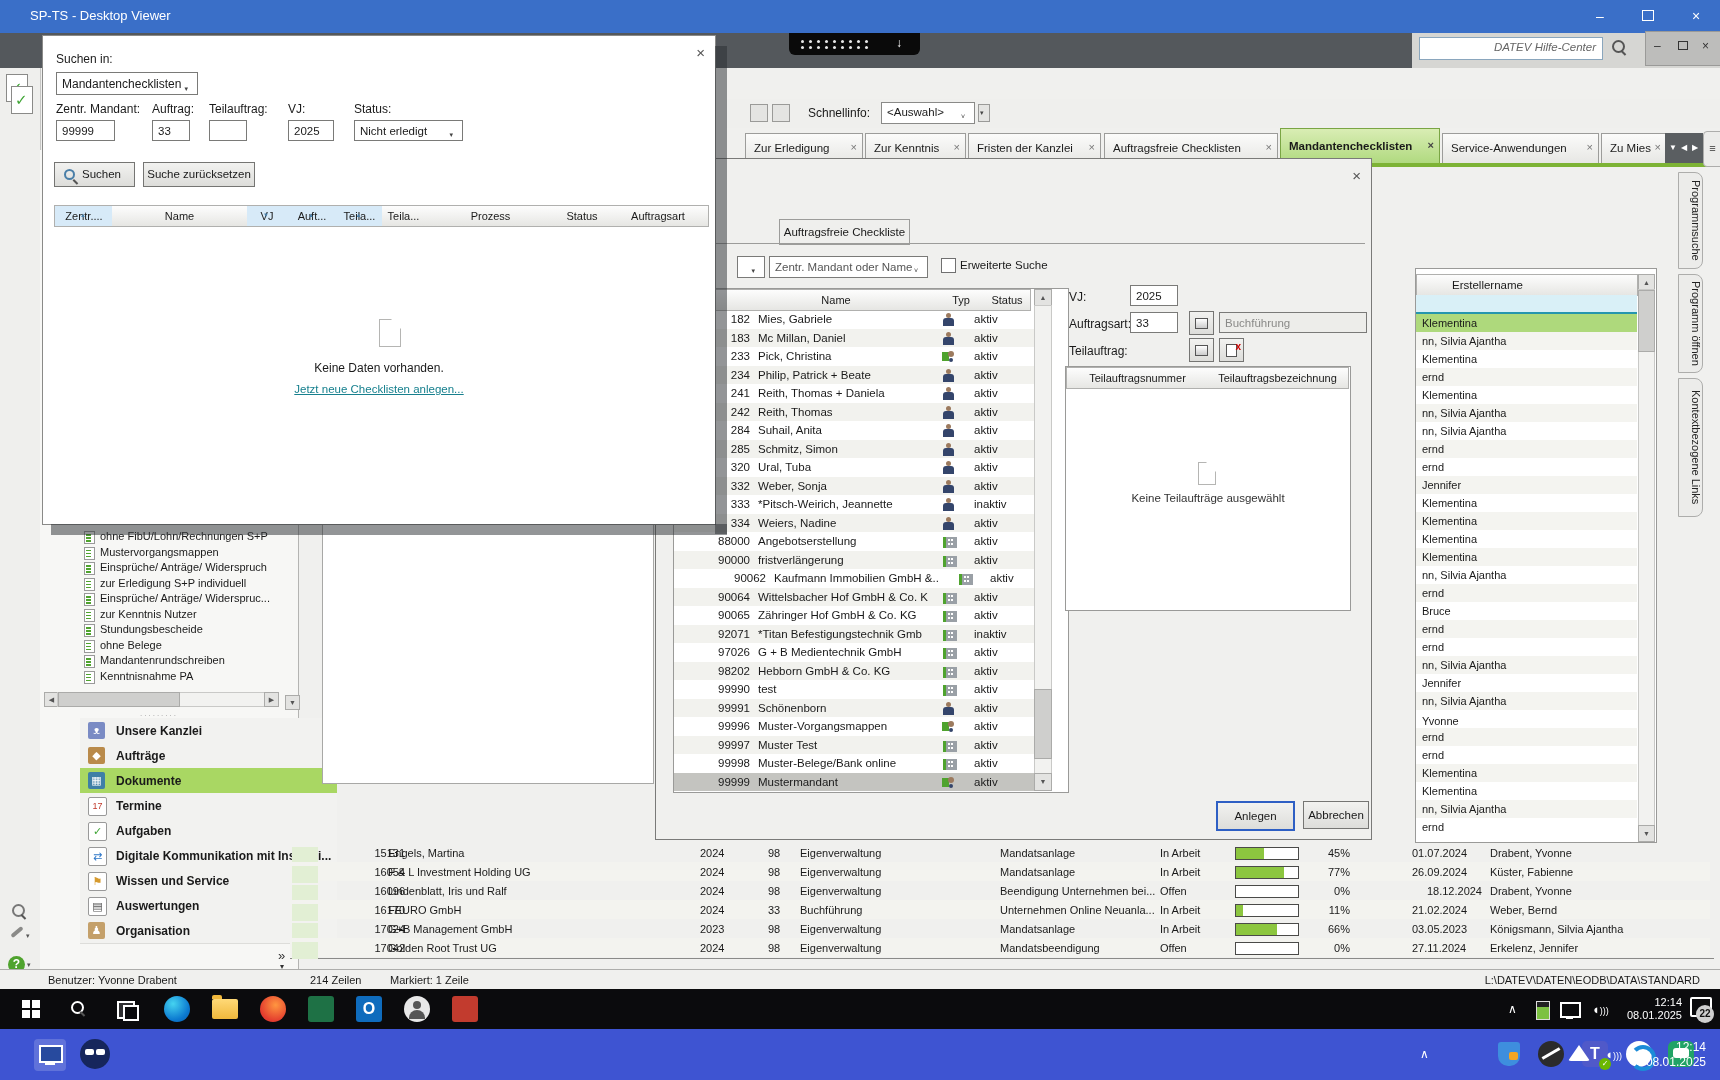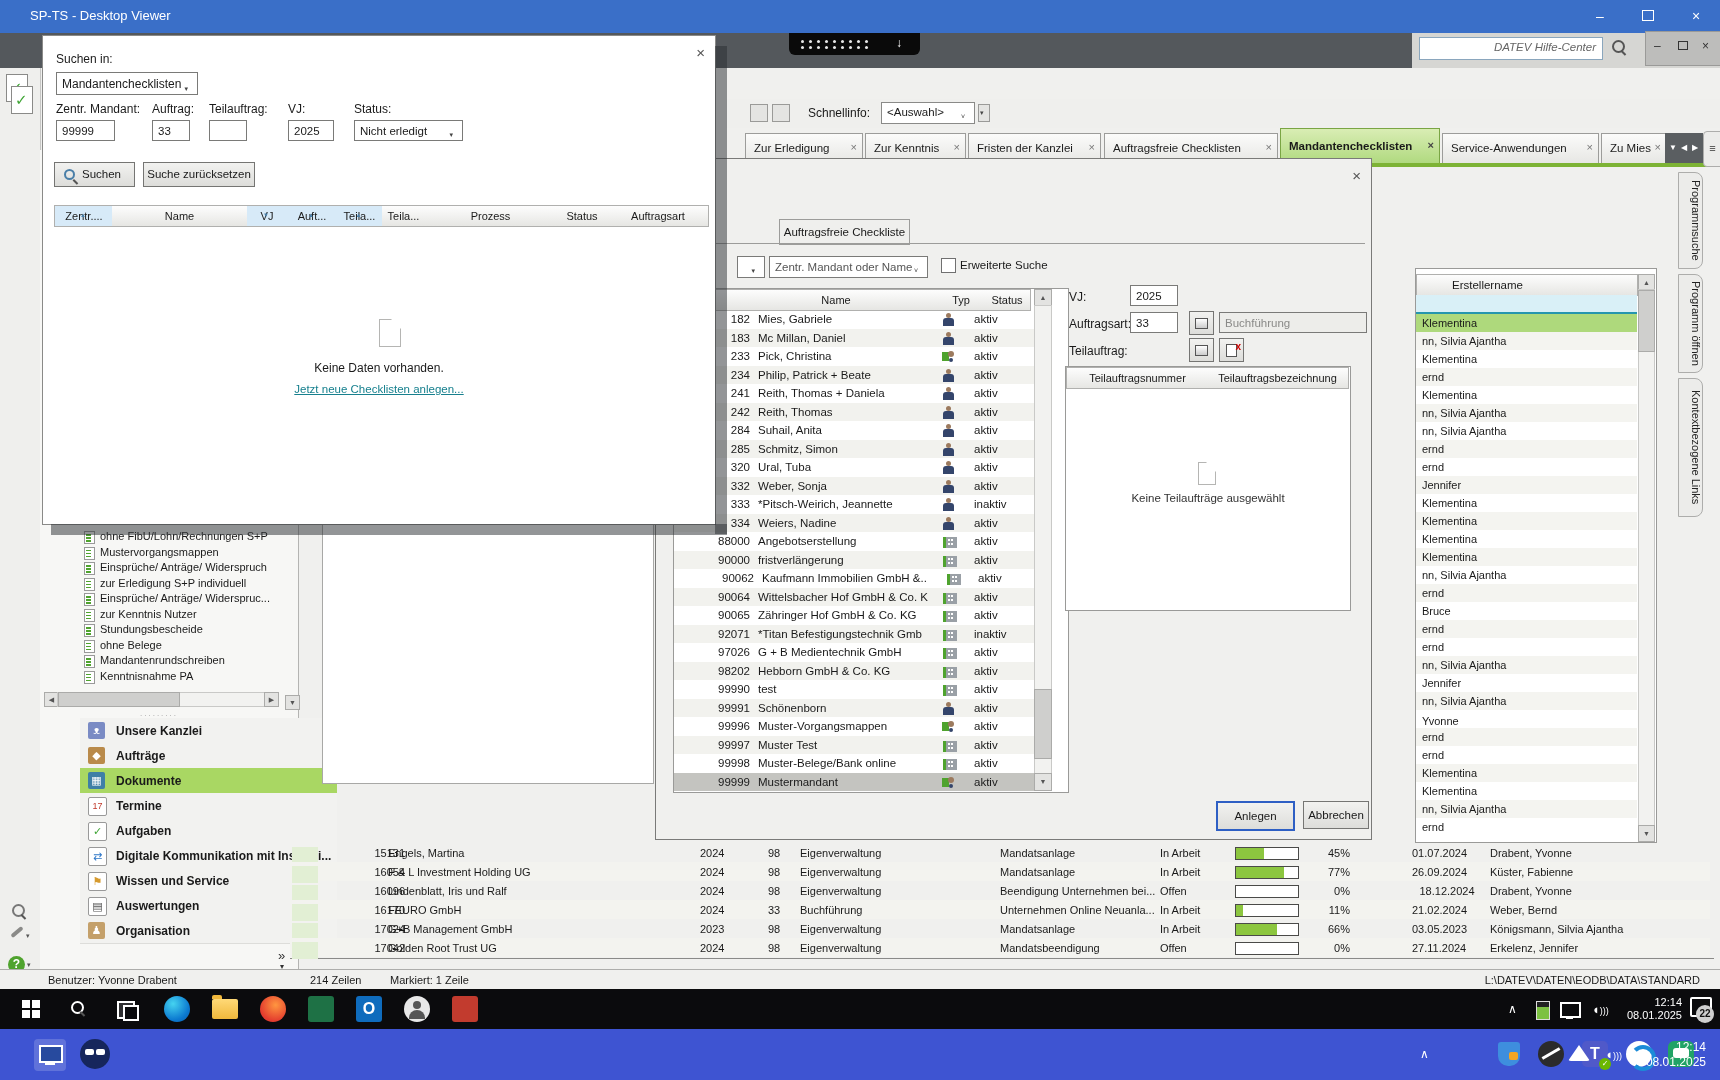--- a/index.html
+++ b/index.html
@@ -507,21 +507,21 @@
             <span class="nm">Angebotserstellung</span>
             <span class="ic ic-building"></span>
             <span class="st">aktiv</span>
           </div>
           <div class="crow alt" style="left: 0px; top: 240.5px; width: 360px;">
             <span class="nr">90000</span>
             <span class="nm">fristverlängerung</span>
             <span class="ic ic-building"></span>
             <span class="st">aktiv</span>
           </div>
-          <div class="crow" style="left: 4px; top: 259px; width: 312px; border-radius: 9px;">
+          <div class="crow" style="left: 16px; top: 259px; width: 312px; border-radius: 9px;">
             <span class="nr">90062</span>
             <span class="nm">Kaufmann Immobilien GmbH &amp;..</span>
             <span class="ic ic-building"></span>
             <span class="st">aktiv</span>
           </div>
           <div class="crow alt" style="left: 0px; top: 277.5px; width: 360px;">
             <span class="nr">90064</span>
             <span class="nm">Wittelsbacher Hof GmbH &amp; Co. K</span>
             <span class="ic ic-building"></span>
             <span class="st">aktiv</span>
@@ -785,21 +785,21 @@
     </div>
     <div class="brow" style="top: 881px;">
       <div class="gutter"></div>
       <div style="left: 55px; width: 60px; text-align: right; overflow: hidden; white-space: nowrap;">16096</div>
       <div style="left: 98px; width: 300px; text-align: left; overflow: hidden; white-space: nowrap;">Lindenblatt, Iris und Ralf</div>
       <div style="left: 410px; width: 40px; text-align: left; overflow: hidden; white-space: nowrap;">2024</div>
       <div style="left: 478px; width: 30px; text-align: left; overflow: hidden; white-space: nowrap;">98</div>
       <div style="left: 510px; width: 180px; text-align: left; overflow: hidden; white-space: nowrap;">Eigenverwaltung</div>
       <div style="left: 710px; width: 220px; text-align: left; overflow: hidden; white-space: nowrap;">Beendigung Unternehmen bei...</div>
       <div style="left: 870px; width: 70px; text-align: left; overflow: hidden; white-space: nowrap;">Offen</div>
-      <div style="left: 1122px; width: 70px; text-align: center; overflow: hidden; white-space: nowrap;">18.12.2024</div>
+      <div style="left: 1122px; width: 70px; text-align: right; overflow: hidden; white-space: nowrap;">18.12.2024</div>
       <div style="left: 1200px; width: 220px; text-align: left; overflow: hidden; white-space: nowrap;">Drabent, Yvonne</div>
       <div class="pbar" style="left: 945px;">
         <i style="width: 0%;"></i>
       </div>
       <div style="left: 1020px; width: 40px; text-align: right;">0%</div>
     </div>
     <div class="brow alt" style="top: 900px;">
       <div class="gutter"></div>
       <div style="left: 55px; width: 60px; text-align: right; overflow: hidden; white-space: nowrap;">16170</div>
       <div style="left: 98px; width: 300px; text-align: left; overflow: hidden; white-space: nowrap;">FEURO GmbH</div>

